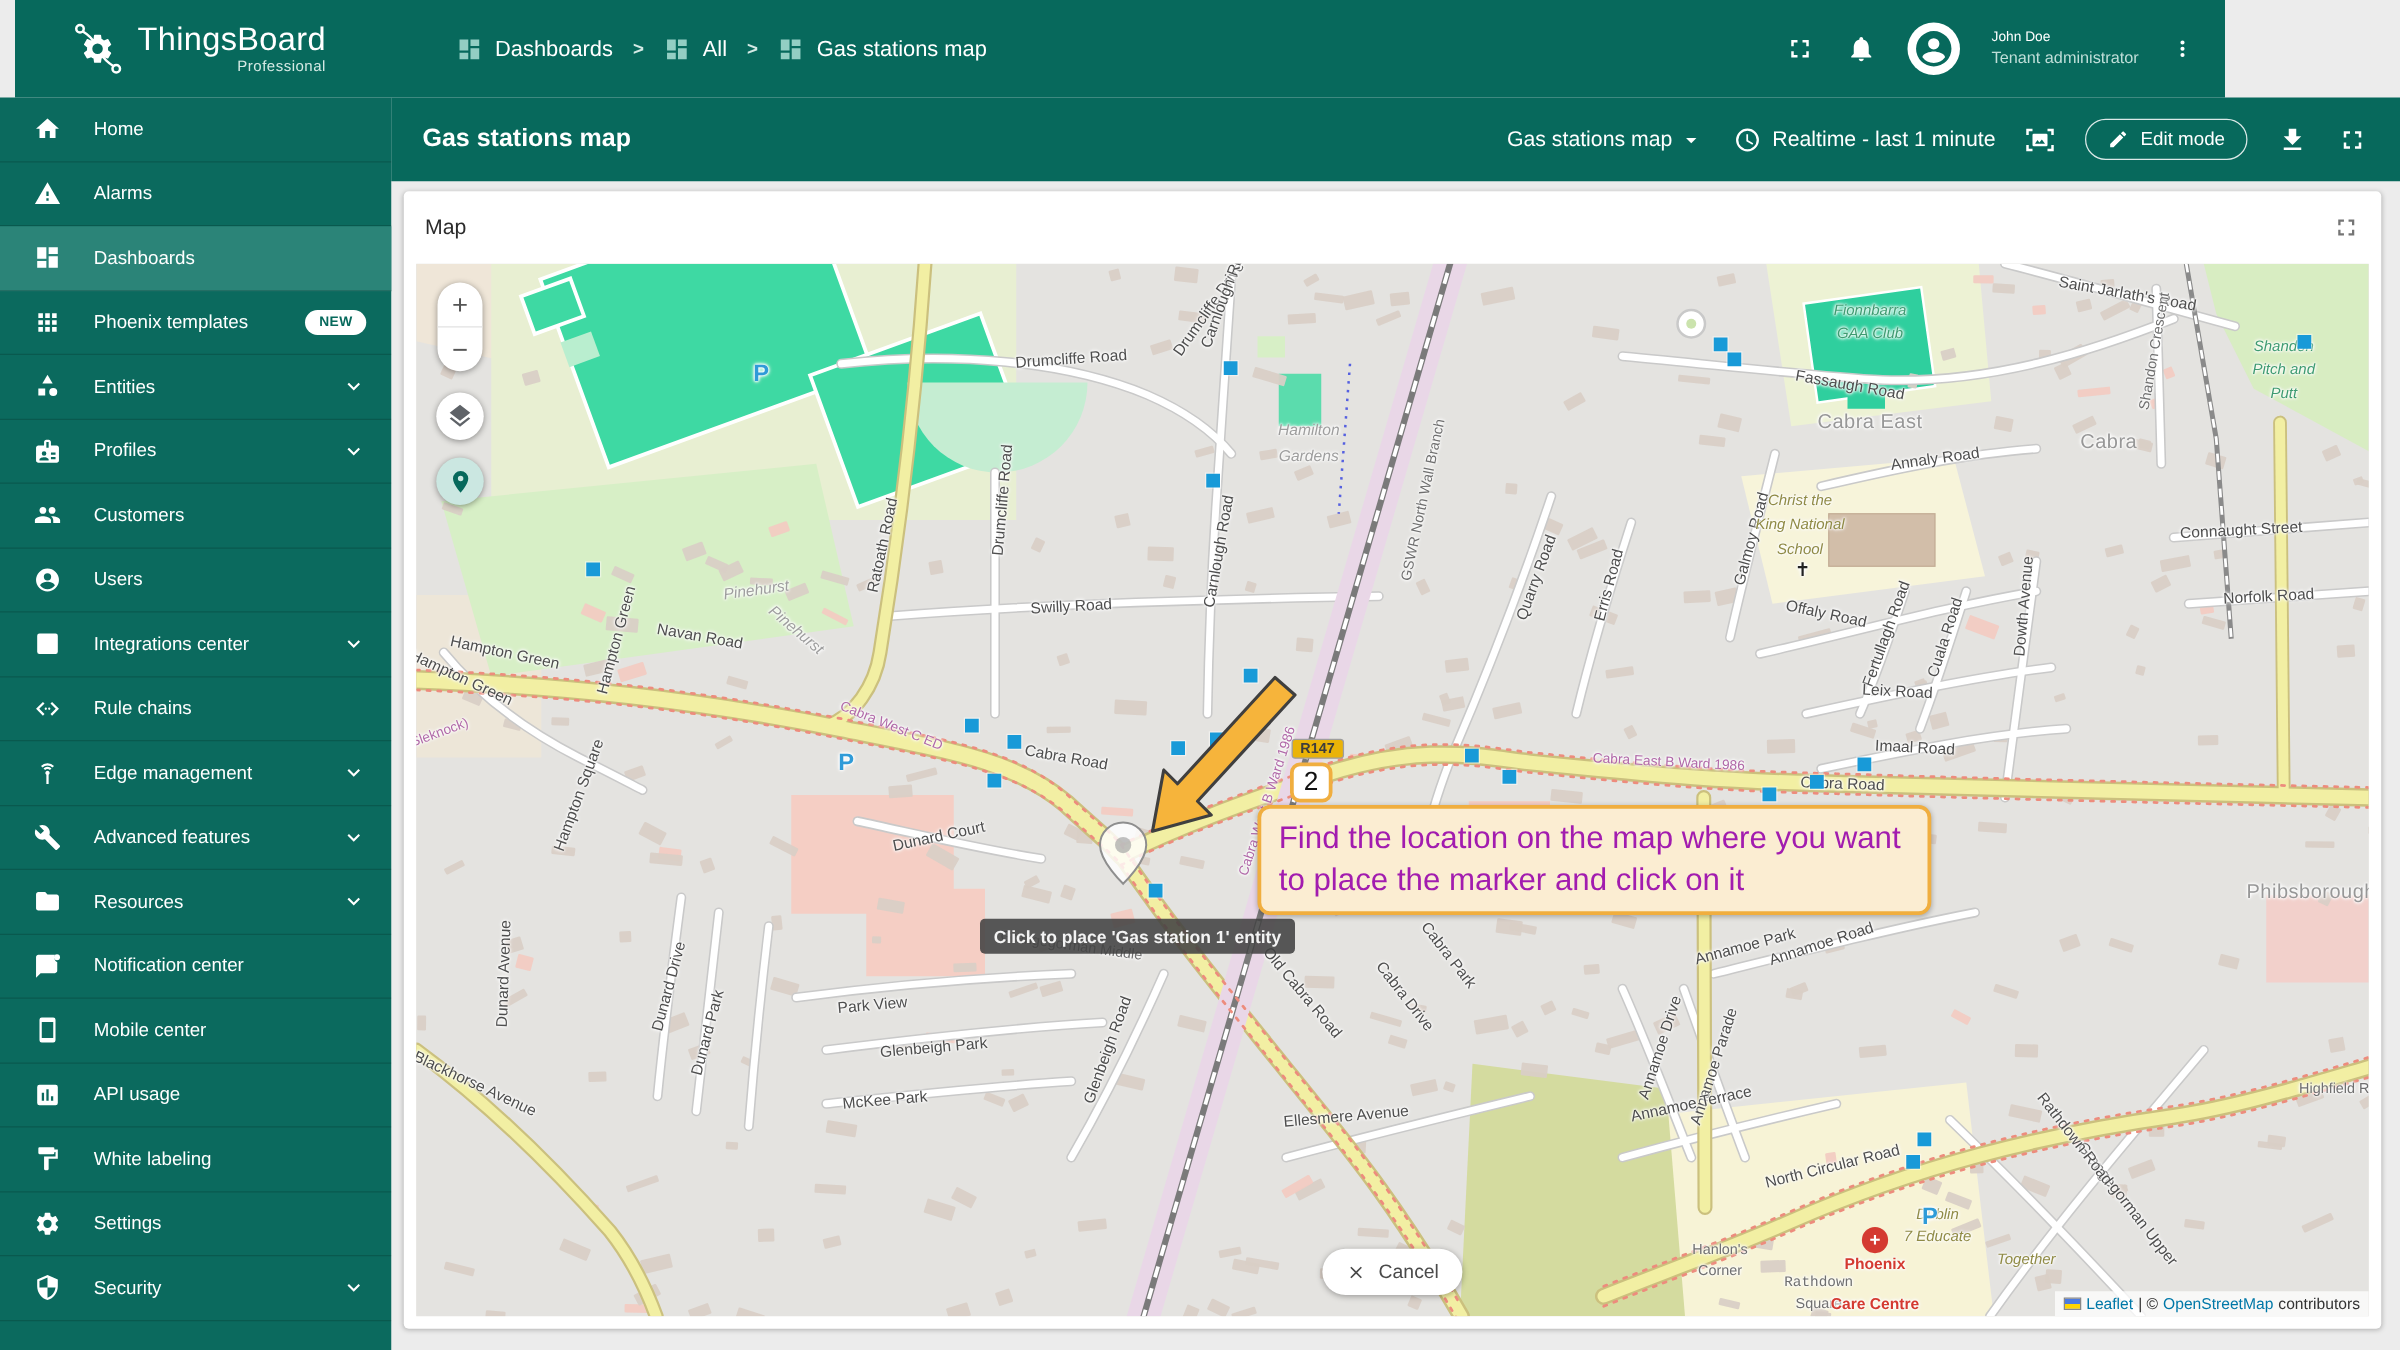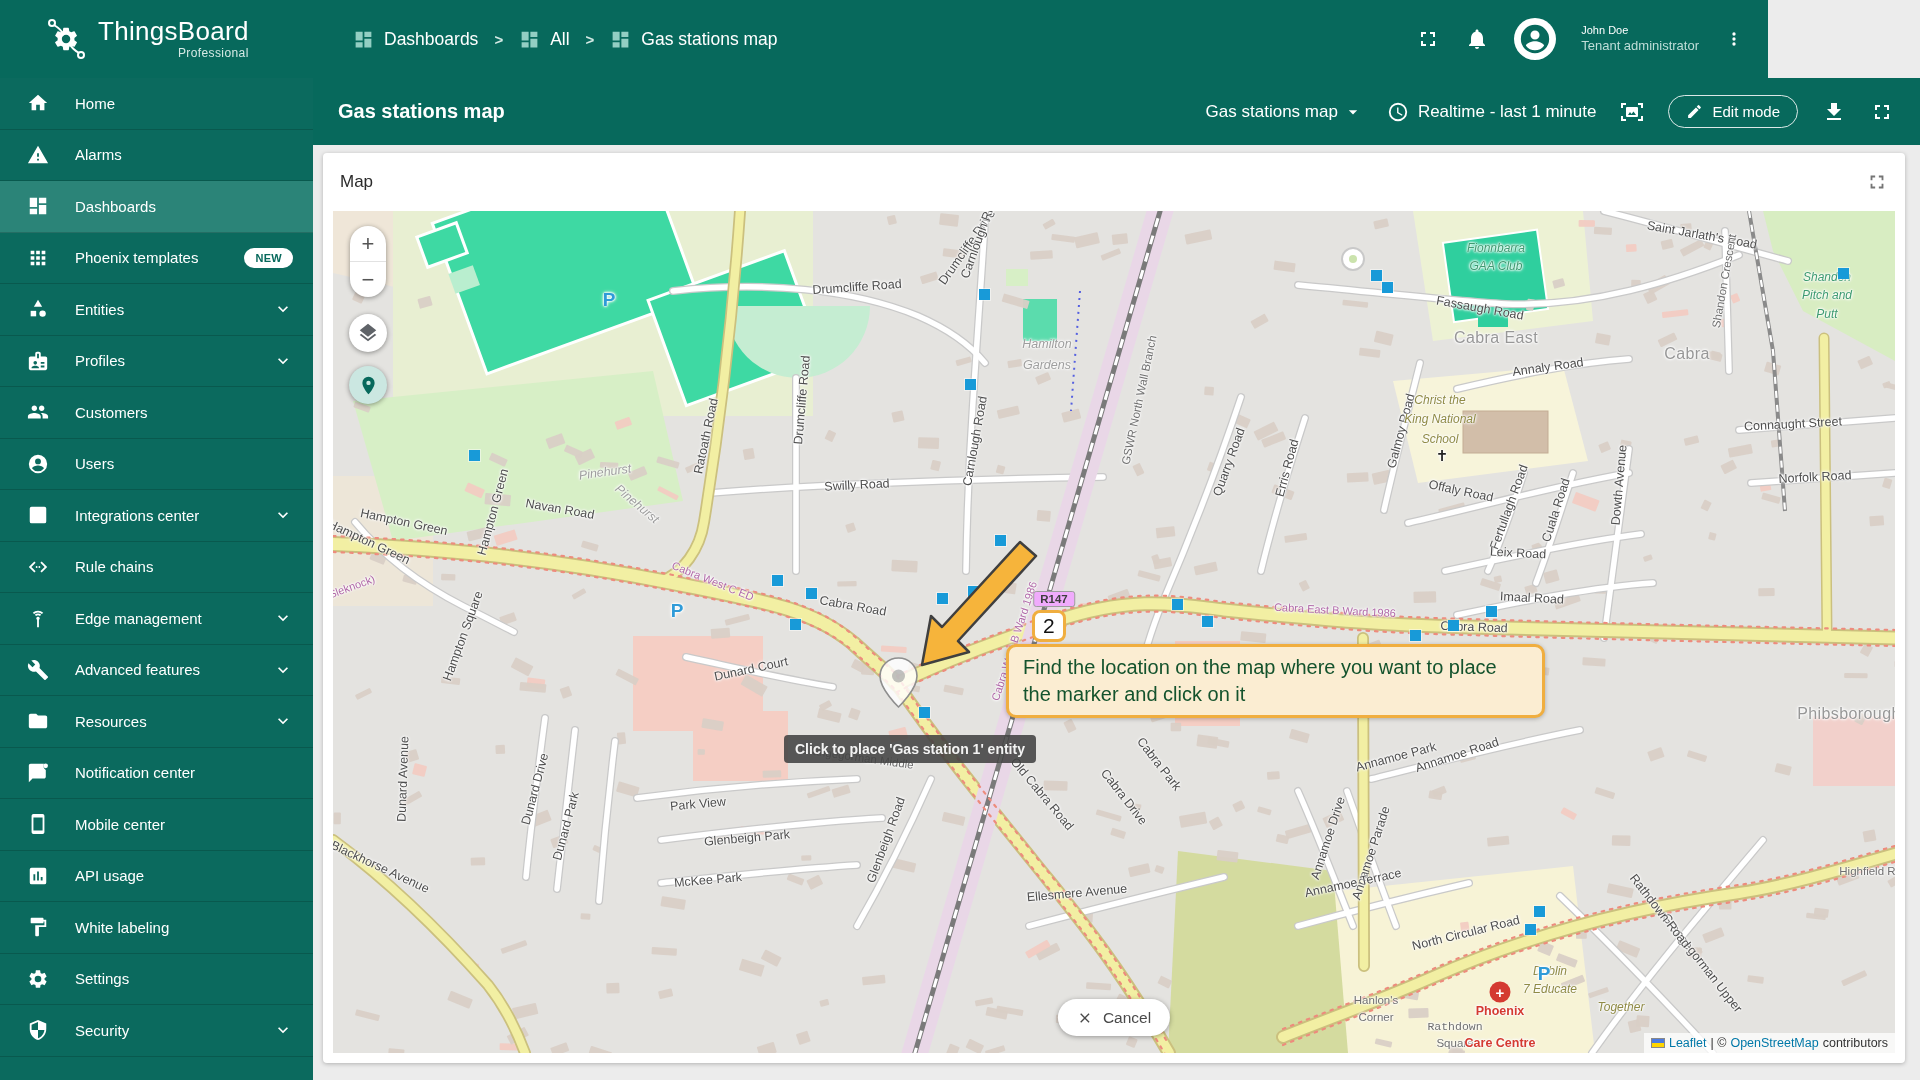--- a/index.html
+++ b/index.html
@@ -2,21 +2,21 @@
 <html><head>
 <meta charset="utf-8">
 <style>
   html,body{margin:0;padding:0;background:#ccc;font-family:"Liberation Sans",sans-serif;}
   .app{position:relative;width:1920px;height:1080px;background:#ECECEC;overflow:hidden;}
   svg{display:block}
   .ic{display:inline-flex}
   .ic svg{width:100%;height:100%}
 
   
-  .tophdr{position:absolute;left:0;top:0;width:1768px;height:78px;background:#07695C;display:flex;align-items:center;color:#fff;z-index:20}
+  .tophdr{position:absolute;left:12px;top:0;width:1768px;height:78px;background:#07695C;display:flex;align-items:center;color:#fff;z-index:20}
   .logo{width:313px;box-sizing:border-box;padding-left:42px;display:flex;align-items:center;gap:8px;flex:none}
   .logoic{width:48px;height:48px}
   .brandcol{display:flex;flex-direction:column;align-items:flex-end}
   .brand{font-size:26px;font-weight:500;letter-spacing:.3px;line-height:1.05}
   .brandsub{font-size:12px;color:#D6EAE5;letter-spacing:.4px}
   .crumbs{display:flex;align-items:center;gap:16px;margin-left:40px;font-size:17.5px}
   .crumb{display:flex;align-items:center;gap:10px;cursor:pointer}
   .crumb .ic{width:21px;height:21px;color:#93CEC3}
   .csep{color:#D5EAE5;font-size:15px;font-weight:700}
   .hdr-right{margin-left:auto;display:flex;align-items:center;gap:25px;padding-right:24px}
@@ -62,34 +62,34 @@
   .mlab.rds{font-size:11.5px;color:#6F6F6F}
   .mlab.dist{font-size:16px;color:#979797;letter-spacing:.4px}
   .mlab.ward{font-size:11px;color:#B069A8}
   .mlab.green{font-size:12px;font-style:italic;color:#3E9B71}
   .mlab.olive{font-size:12px;font-style:italic;color:#8F8A45}
   .mlab.grayit{font-size:12.5px;font-style:italic;color:#9E9E9E}
   .mlab.red{font-size:12.5px;font-weight:700;color:#D43A31}
   .mlab.pk{font-size:19px;font-weight:700;color:#2F9BD8}
   .mlab.poi{font-size:15px;color:#222}
   .handle{position:absolute;width:11px;height:11px;background:#189AD8;box-shadow:0 0 0 1px rgba(255,255,255,.45);z-index:4}
-  .routebadge{position:absolute;left:721px;top:388px;transform:translate(-50%,-50%);background:#f0abfc;border:1.5px solid #9E9E9E;border-radius:3px;font-size:11.5px;font-weight:700;color:#3D3D3D;padding:1px 6px;z-index:3}
+  .routebadge{position:absolute;left:721px;top:388px;transform:translate(-50%,-50%);background:#eab308;border:1.5px solid #9E9E9E;border-radius:3px;font-size:11.5px;font-weight:700;color:#3D3D3D;padding:1px 6px;z-index:3}
   .redcross{position:absolute;left:1167px;top:781px;transform:translate(-50%,-50%);width:21px;height:21px;border-radius:50%;background:#D43A31;color:#fff;display:flex;align-items:center;justify-content:center;font-size:15px;font-weight:700;z-index:3}
 
   .zoomctl{position:absolute;left:17px;top:15px;width:36px;background:#fff;border-radius:18px;box-shadow:0 1px 5px rgba(0,0,0,.4);display:flex;flex-direction:column;z-index:7}
   .zbtn{width:36px;height:35px;display:flex;align-items:center;justify-content:center;font-size:22px;color:#555;cursor:pointer}
   .zbtn+.zbtn{border-top:1px solid #E2E2E2}
   .circlectl{position:absolute;width:38px;height:38px;border-radius:50%;background:#fff;box-shadow:0 1px 5px rgba(0,0,0,.4);display:flex;align-items:center;justify-content:center;z-index:7;cursor:pointer}
   #layersctl{left:16px;top:103px;color:#5F6368}
   #layersctl .ic{width:22px;height:22px}
   #pinctl{left:16px;top:155px;background:#CBE7E1;color:#07695C}
   #pinctl .ic{width:21px;height:21px}
 
   .tip{position:absolute;left:451px;top:524px;background:rgba(66,66,66,.88);color:#F3F3F3;font-size:14px;font-weight:600;padding:6px 11px;border-radius:4px;z-index:8;white-space:nowrap}
-  .callout{position:absolute;left:673px;top:433px;width:505px;background:#FBEDD2;border:3px solid #F0AE3F;border-radius:10px;padding:7px 14px;font-size:20px;color:#14532d;line-height:1.35;z-index:9;box-shadow:0 1px 4px rgba(0,0,0,.25)}
+  .callout{position:absolute;left:673px;top:433px;width:505px;background:#FBEDD2;border:3px solid #F0AE3F;border-radius:10px;padding:7px 14px;font-size:25px;color:#a21caf;line-height:1.35;z-index:9;box-shadow:0 1px 4px rgba(0,0,0,.25)}
   .stepbadge{position:absolute;left:699px;top:399px;background:#fff;border:3px solid #F0AE3F;border-radius:8px;font-size:21px;color:#111;padding:1px 8px;z-index:10}
   .cancelbtn{position:absolute;left:50%;transform:translateX(-50%);top:788px;height:37px;background:#fff;border:none;border-radius:19px;display:flex;align-items:center;gap:10px;padding:0 19px;font-size:15.5px;font-weight:500;color:#4A4A4A;box-shadow:0 1px 5px rgba(0,0,0,.35);z-index:10;cursor:pointer;font-family:inherit}
   .cancelbtn .ic{width:16px;height:16px;color:#4A4A4A}
   .attrib{position:absolute;right:0;bottom:0;background:rgba(255,255,255,.75);font-size:12.5px;color:#333;padding:3px 7px;z-index:10;display:flex;align-items:center;gap:4px}
   .attrib .lnk{color:#0078A8;cursor:pointer}
   .flag{width:14px;height:10px;border:1px solid #888;box-sizing:border-box;background:linear-gradient(#4C7BE1 50%,#FFD500 50%)}
 </style>
 </head>
 <body>
 

